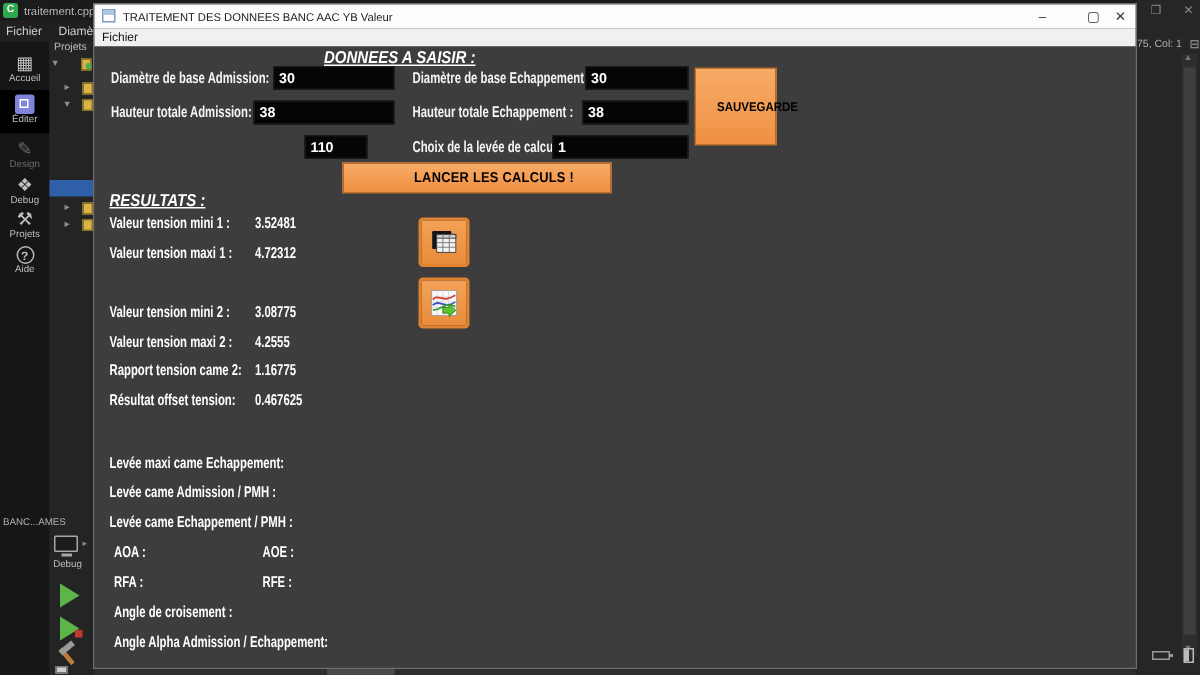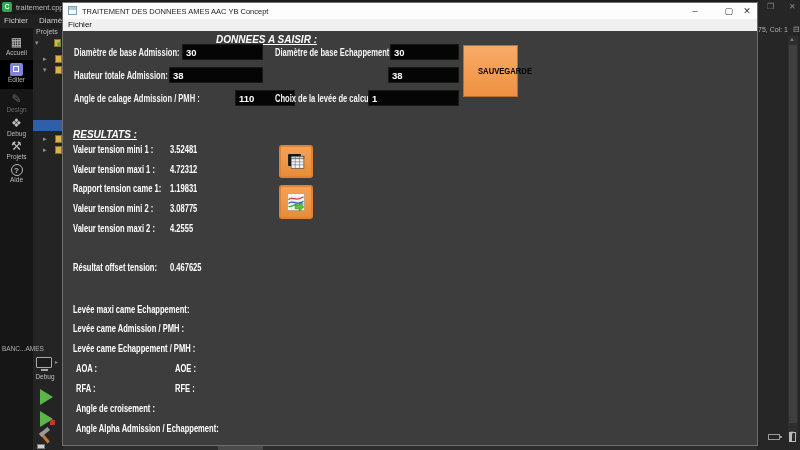--- a/index.html
+++ b/index.html
@@ -189,21 +189,21 @@
 
   <div class="hscroll">
     <div class="hthumb"></div>
   </div>
 
   <div class="window">
     <div class="titlebar">
       <div class="app-icon">
           <i></i>
         </div>
-      <div class="title-text">TRAITEMENT DES DONNEES AMES AAC YB Concept</div>
+      <div class="title-text">TRAITEMENT DES DONNEES BANC AAC YB Valeur</div>
       <div class="wctrl wmin">–</div>
       <div class="wctrl wmax">▢</div>
       <div class="wctrl wclose">✕</div>
     </div>
     <div class="app-menubar">
       <div class="app-menu-item">Fichier</div>
     </div>
 
     <div class="content">
 
@@ -211,49 +211,52 @@
         <span class="cond">DONNEES A SAISIR :</span>
       </div>
 
       <div class="f-label" style="left:11px;top:13px;"><span class="cond">Diamètre de base Admission:</span></div>
       <input class="f-input" style="left: 119px; top: 13px; width: 81px;" value="30">
       <div class="f-label" style="left:212px;top:13px;"><span class="cond">Diamètre de base Echappement :</span></div>
       <input class="f-input" style="left: 327px; top: 13px; width: 69px;" value="30">
 
       <div class="f-label" style="left:11px;top:36px;"><span class="cond">Hauteur totale Admission:</span></div>
       <input class="f-input" style="left: 106px; top: 36px; width: 94px;" value="38">
+      <div class="f-label" style="left:212px;top:36px;"><span class="cond">Hauteur totale Echappement :</span></div>
       <input class="f-input" style="left: 325px; top: 36px; width: 71px;" value="38">
 
-      <div class="f-label" style="left:11px;top:59px;"><span class="cond">Angle de calage Admission / PMH :</span></div>
-      <input class="f-input" style="left: 140px; top: 59px; width: 60px; margin-left: 32px;" value="110">
+      <input class="f-input" style="left: 140px; top: 59px; width: 42px;" value="110">
       <div class="f-label" style="left:212px;top:59px;"><span class="cond">Choix de la levée de calcul:</span></div>
       <input class="f-input" style="left: 305px; top: 59px; width: 91px;" value="1">
 
       <button class="btn save-btn">
           <span class="cond">SAUVEGARDE</span>
         </button>
+      <button class="btn run-btn">
+          <span class="cond">LANCER LES CALCULS !</span>
+        </button>
 
       <div class="heading" style="left:10px;top:96px;">
         <span class="cond">RESULTATS :</span>
       </div>
 
       <div class="r-row" style="top:112px;">
         <span class="cond">Valeur tension mini 1 :</span><span class="r-val"><span class="cond">3.52481</span></span>
       </div>
       <div class="r-row" style="top:132px;">
         <span class="cond">Valeur tension maxi 1 :</span><span class="r-val"><span class="cond">4.72312</span></span>
       </div>
-      <div class="r-row" style="top:151px;">
-        <span class="cond">Rapport tension came 1:</span><span class="r-val"><span class="cond">1.19831</span></span>
-      </div>
       <div class="r-row" style="top:171px;">
         <span class="cond">Valeur tension mini 2 :</span><span class="r-val"><span class="cond">3.08775</span></span>
       </div>
       <div class="r-row" style="top:191px;">
         <span class="cond">Valeur tension maxi 2 :</span><span class="r-val"><span class="cond">4.2555</span></span>
+      </div>
+      <div class="r-row" style="top:210px;">
+        <span class="cond">Rapport tension came 2:</span><span class="r-val"><span class="cond">1.16775</span></span>
       </div>
       <div class="r-row" style="top:230px;">
         <span class="cond">Résultat offset tension:</span><span class="r-val"><span class="cond">0.467625</span></span>
       </div>
 
       <button class="icon-btn ib1">
         <svg width="26" height="23" viewBox="0 0 24 21">
           <rect x="1.5" y="0.5" width="17" height="16" rx="1" fill="#151515"></rect>
           <rect x="5.5" y="3.5" width="17" height="16" fill="#f4f4f4" stroke="#3a3a3a" stroke-width="0.8"></rect>
           <rect x="5.5" y="3.5" width="17" height="3.4" fill="#cfcfcf" stroke="#3a3a3a" stroke-width="0.8"></rect>

